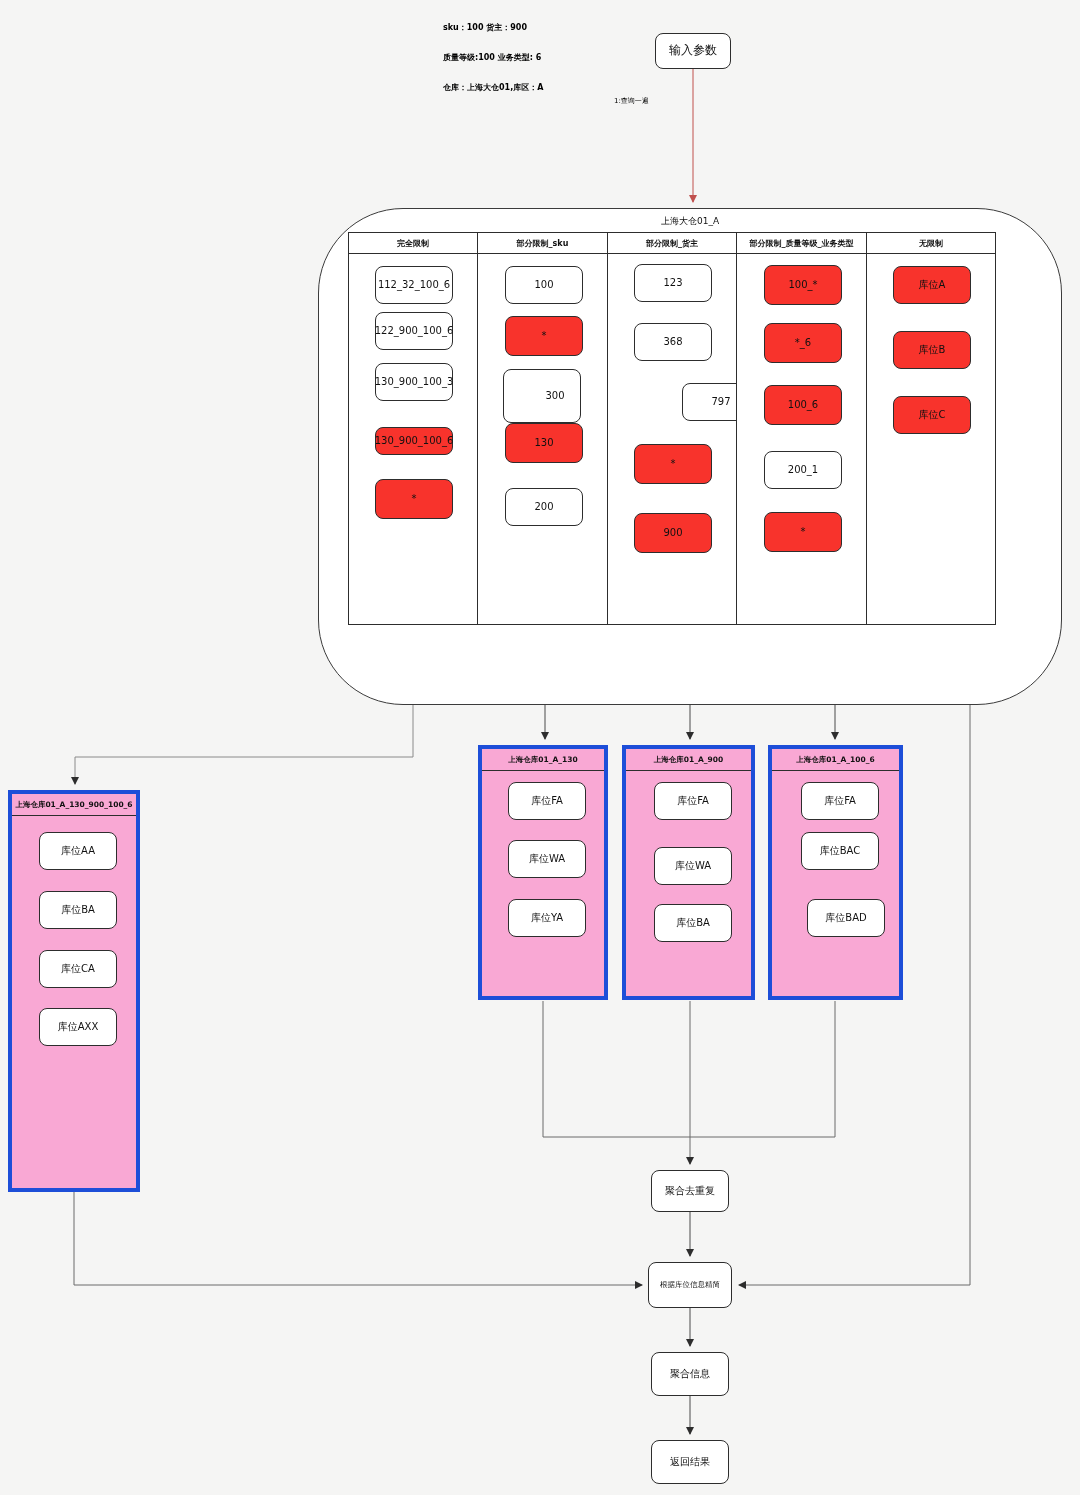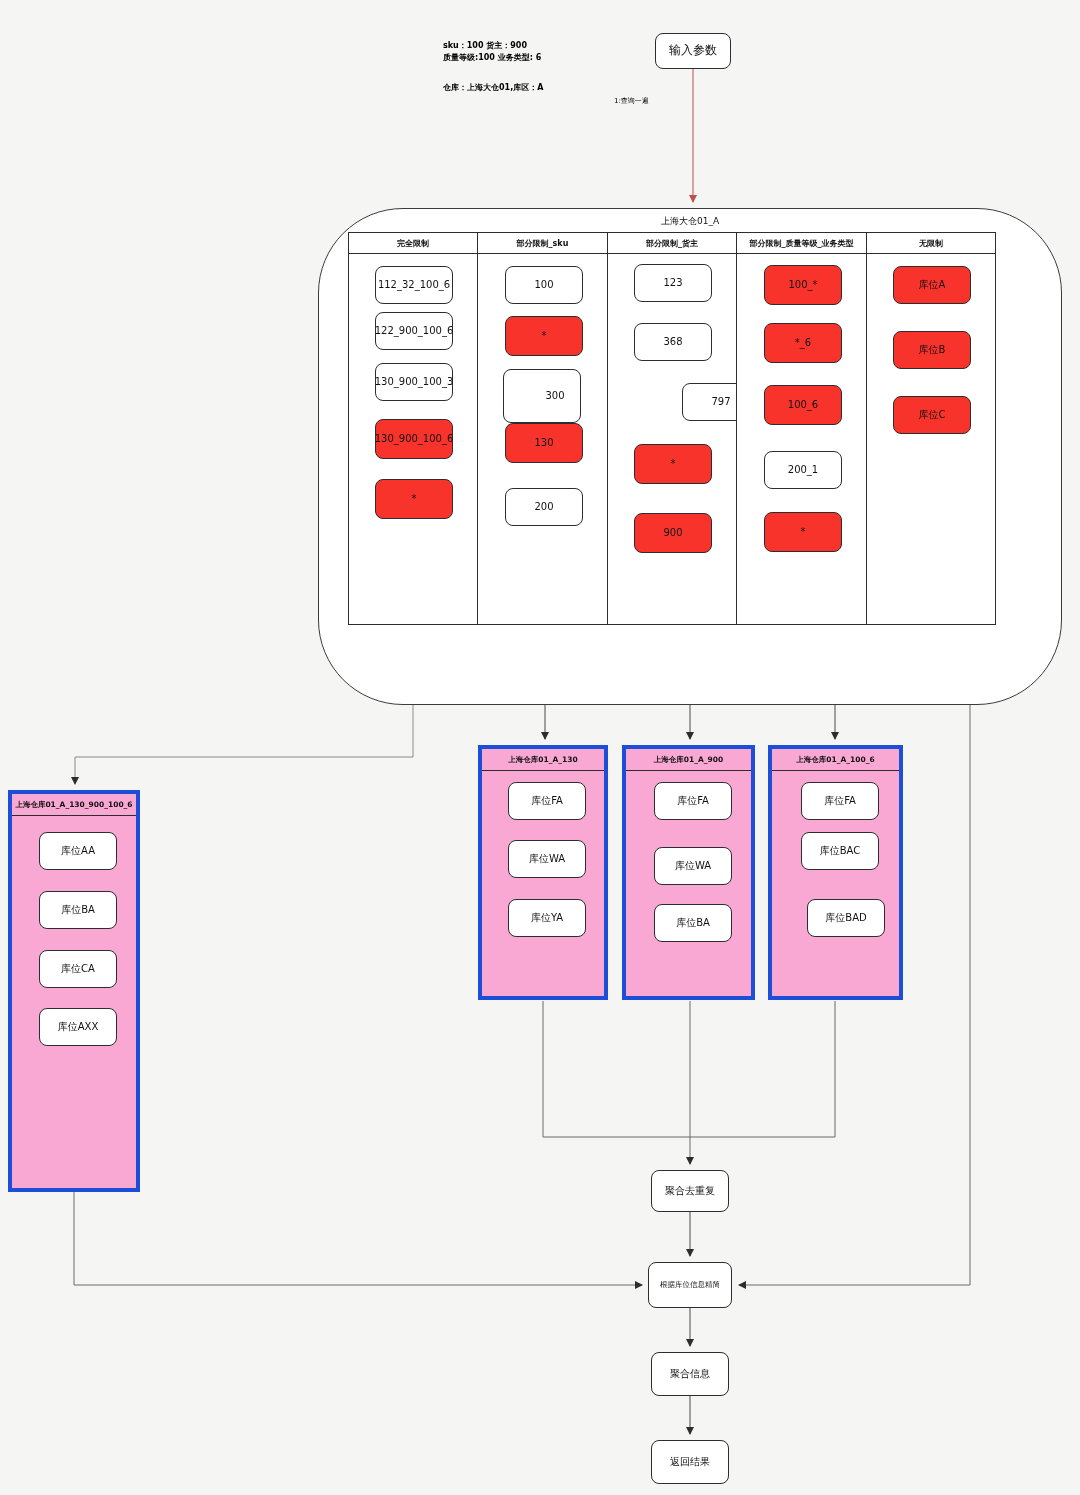--- a/index.html
+++ b/index.html
@@ -118,38 +118,38 @@
 
     <path d="M74,1192 L74,1285 L642,1285" stroke="#6a6a6a" stroke-width="1" fill="none" marker-end="url(#arrow)"></path>
 
     <path d="M690,1308 L690,1346" stroke="#4a4a4a" stroke-width="1" fill="none" marker-end="url(#arrow)"></path>
 
     <path d="M690,1396 L690,1434" stroke="#4a4a4a" stroke-width="1" fill="none" marker-end="url(#arrow)"></path>
   </svg>
 
   <div class="layer">
 
-    <div class="anno" style="top:40px;">sku：100 货主：900</div>
+    <div class="anno" style="top:22px;">sku：100 货主：900</div>
     <div class="anno" style="top:52px;">质量等级:100 业务类型: 6</div>
     <div class="anno" style="top:82px;">仓库：上海大仓01,库区：A</div>
 
     <div class="node" style="left:655px;top:33px;width:76px;height:36px;font-size:12px;">输入参数</div>
 
     <div class="edge-label" style="left:614px;top:96px;">1:查询一遍</div>
 
     <div class="big-container" style="left:318px;top:208px;width:744px;height:497px;">
       <div class="big-title">上海大仓01_A</div>
     </div>
 
     <div class="col" style="left:348px;top:232px;width:130px;height:393px;">
       <div class="col-header">完全限制</div>
       <div class="node" style="left:26px;top:33px;width:78px;height:38px;">112_32_100_6</div>
       <div class="node" style="left:26px;top:79px;width:78px;height:38px;">122_900_100_6</div>
       <div class="node" style="left:26px;top:130px;width:78px;height:38px;">130_900_100_3</div>
-      <div class="node red" style="left:26px;top:186px;width:78px;height:40px;">130_900_100_6</div>
+      <div class="node red" style="left:26px;top:194px;width:78px;height:28px;">130_900_100_6</div>
       <div class="node red" style="left:26px;top:246px;width:78px;height:40px;">*</div>
     </div>
 
     <div class="col" style="left:477px;top:232px;width:131px;height:393px;">
       <div class="col-header">部分限制_sku</div>
       <div class="node" style="left:27px;top:33px;width:78px;height:38px;">100</div>
       <div class="node red" style="left:27px;top:83px;width:78px;height:40px;">*</div>
       <div class="node" style="left:25px;top:136px;width:78px;height:54px;padding-left:28px;">300</div>
       <div class="node red" style="left:27px;top:190px;width:78px;height:40px;">130</div>
       <div class="node" style="left:27px;top:255px;width:78px;height:38px;">200</div>

